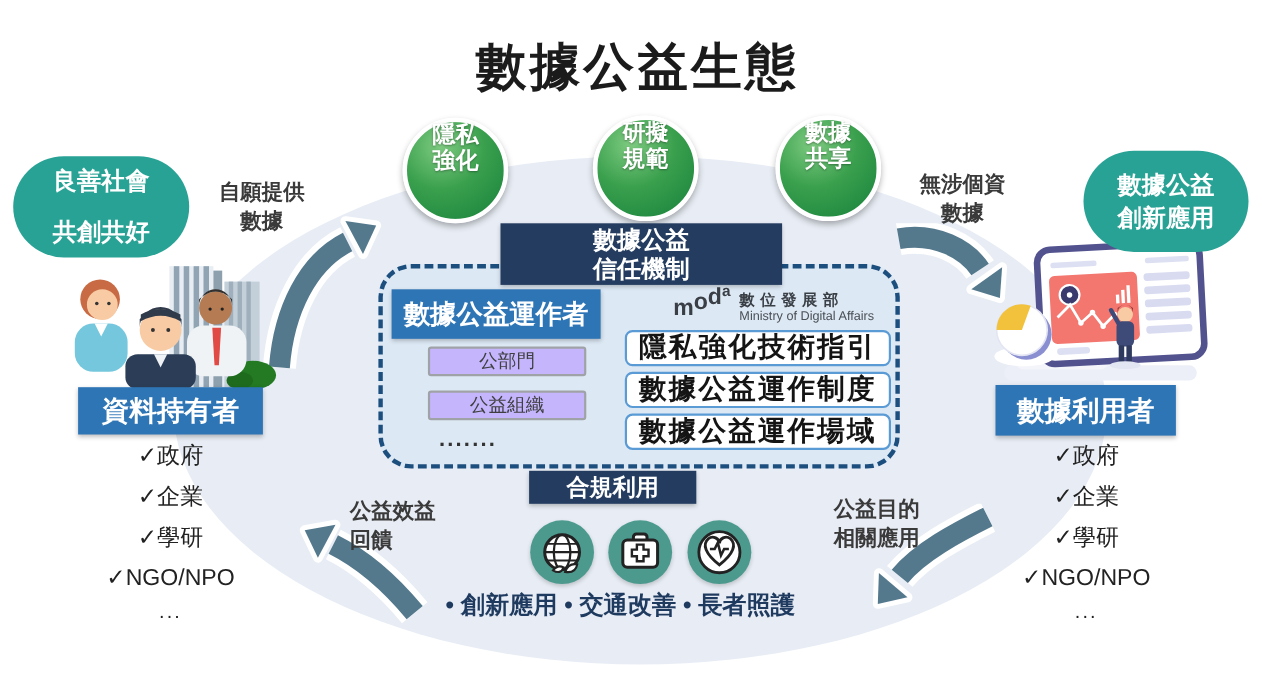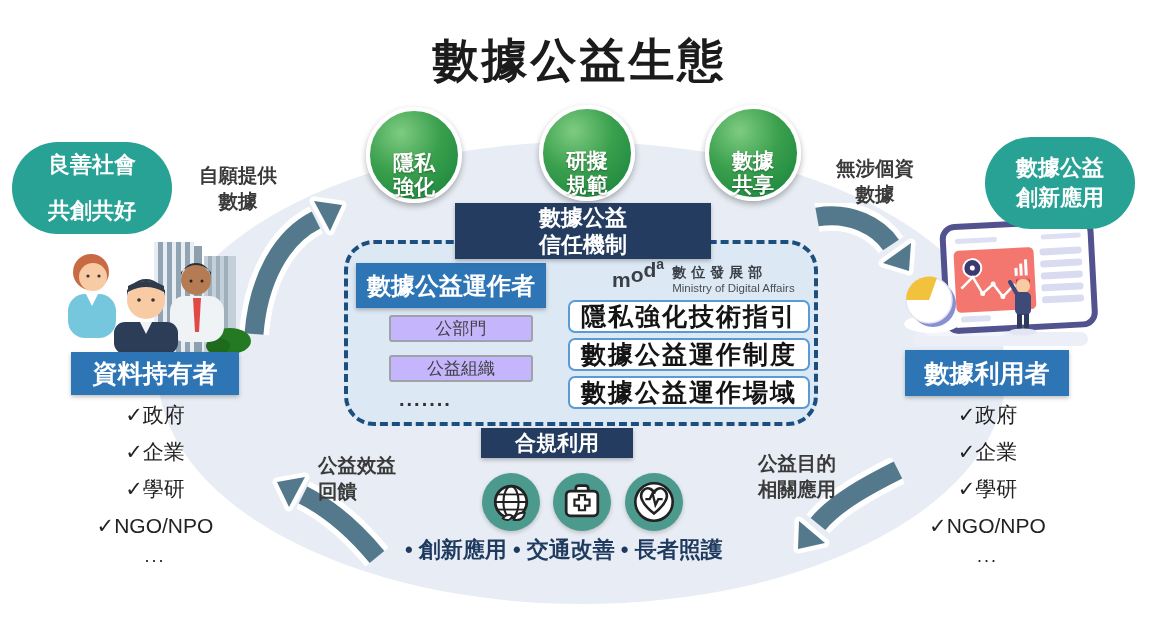--- a/index.html
+++ b/index.html
@@ -7,21 +7,21 @@
   #stage{position:relative;width:1159px;height:621px;background:#fff;overflow:hidden;}
   .abs{position:absolute;}
 
   #ellipse{left:158px;top:142px;width:848px;height:462px;background:#E8EDF5;border-radius:50%;z-index:1;}
 
   #title{left:0;top:30px;width:100%;text-align:center;font-size:46px;font-weight:800;color:#1b1b1b;letter-spacing:3px;z-index:5;}
 
   .pillar{width:96px;height:96px;border-radius:50%;border:4px solid #fff;
     background:radial-gradient(circle at 35% 25%, #7ecb81 0%, #3aa04e 45%, #16813a 100%);
     box-shadow:0 3px 6px rgba(0,0,0,.3);z-index:6;display:flex;flex-direction:column;
-    align-items:center;justify-content:flex-end;color:#fff;font-weight:700;font-size:21px;line-height:24px;text-shadow:0 1px 2px rgba(0,0,0,.35);}
+    align-items:center;justify-content:flex-start;color:#fff;font-weight:700;font-size:21px;line-height:24px;text-shadow:0 1px 2px rgba(0,0,0,.35);}
   #pillar-0{left:366px;top:107px;} #pillar-1{left:539px;top:105px;} #pillar-2{left:705px;top:105px;}
 
   .navy-banner{background:#243C60;color:#fff;font-weight:700;text-align:center;z-index:7;
     display:flex;flex-direction:column;align-items:center;justify-content:center;box-shadow:0 2px 4px rgba(0,0,0,.25);}
   #trust-banner{left:455px;top:203px;width:256px;height:56px;font-size:22px;line-height:27px;}
   #compliance-banner{left:481px;top:428px;width:152px;height:30px;font-size:21px;}
 
   #trust-box{left:344px;top:240px;width:474px;height:186px;background:#DCE8F4;
     border:4px dashed #1C4E7E;border-radius:30px;z-index:4;}
 

